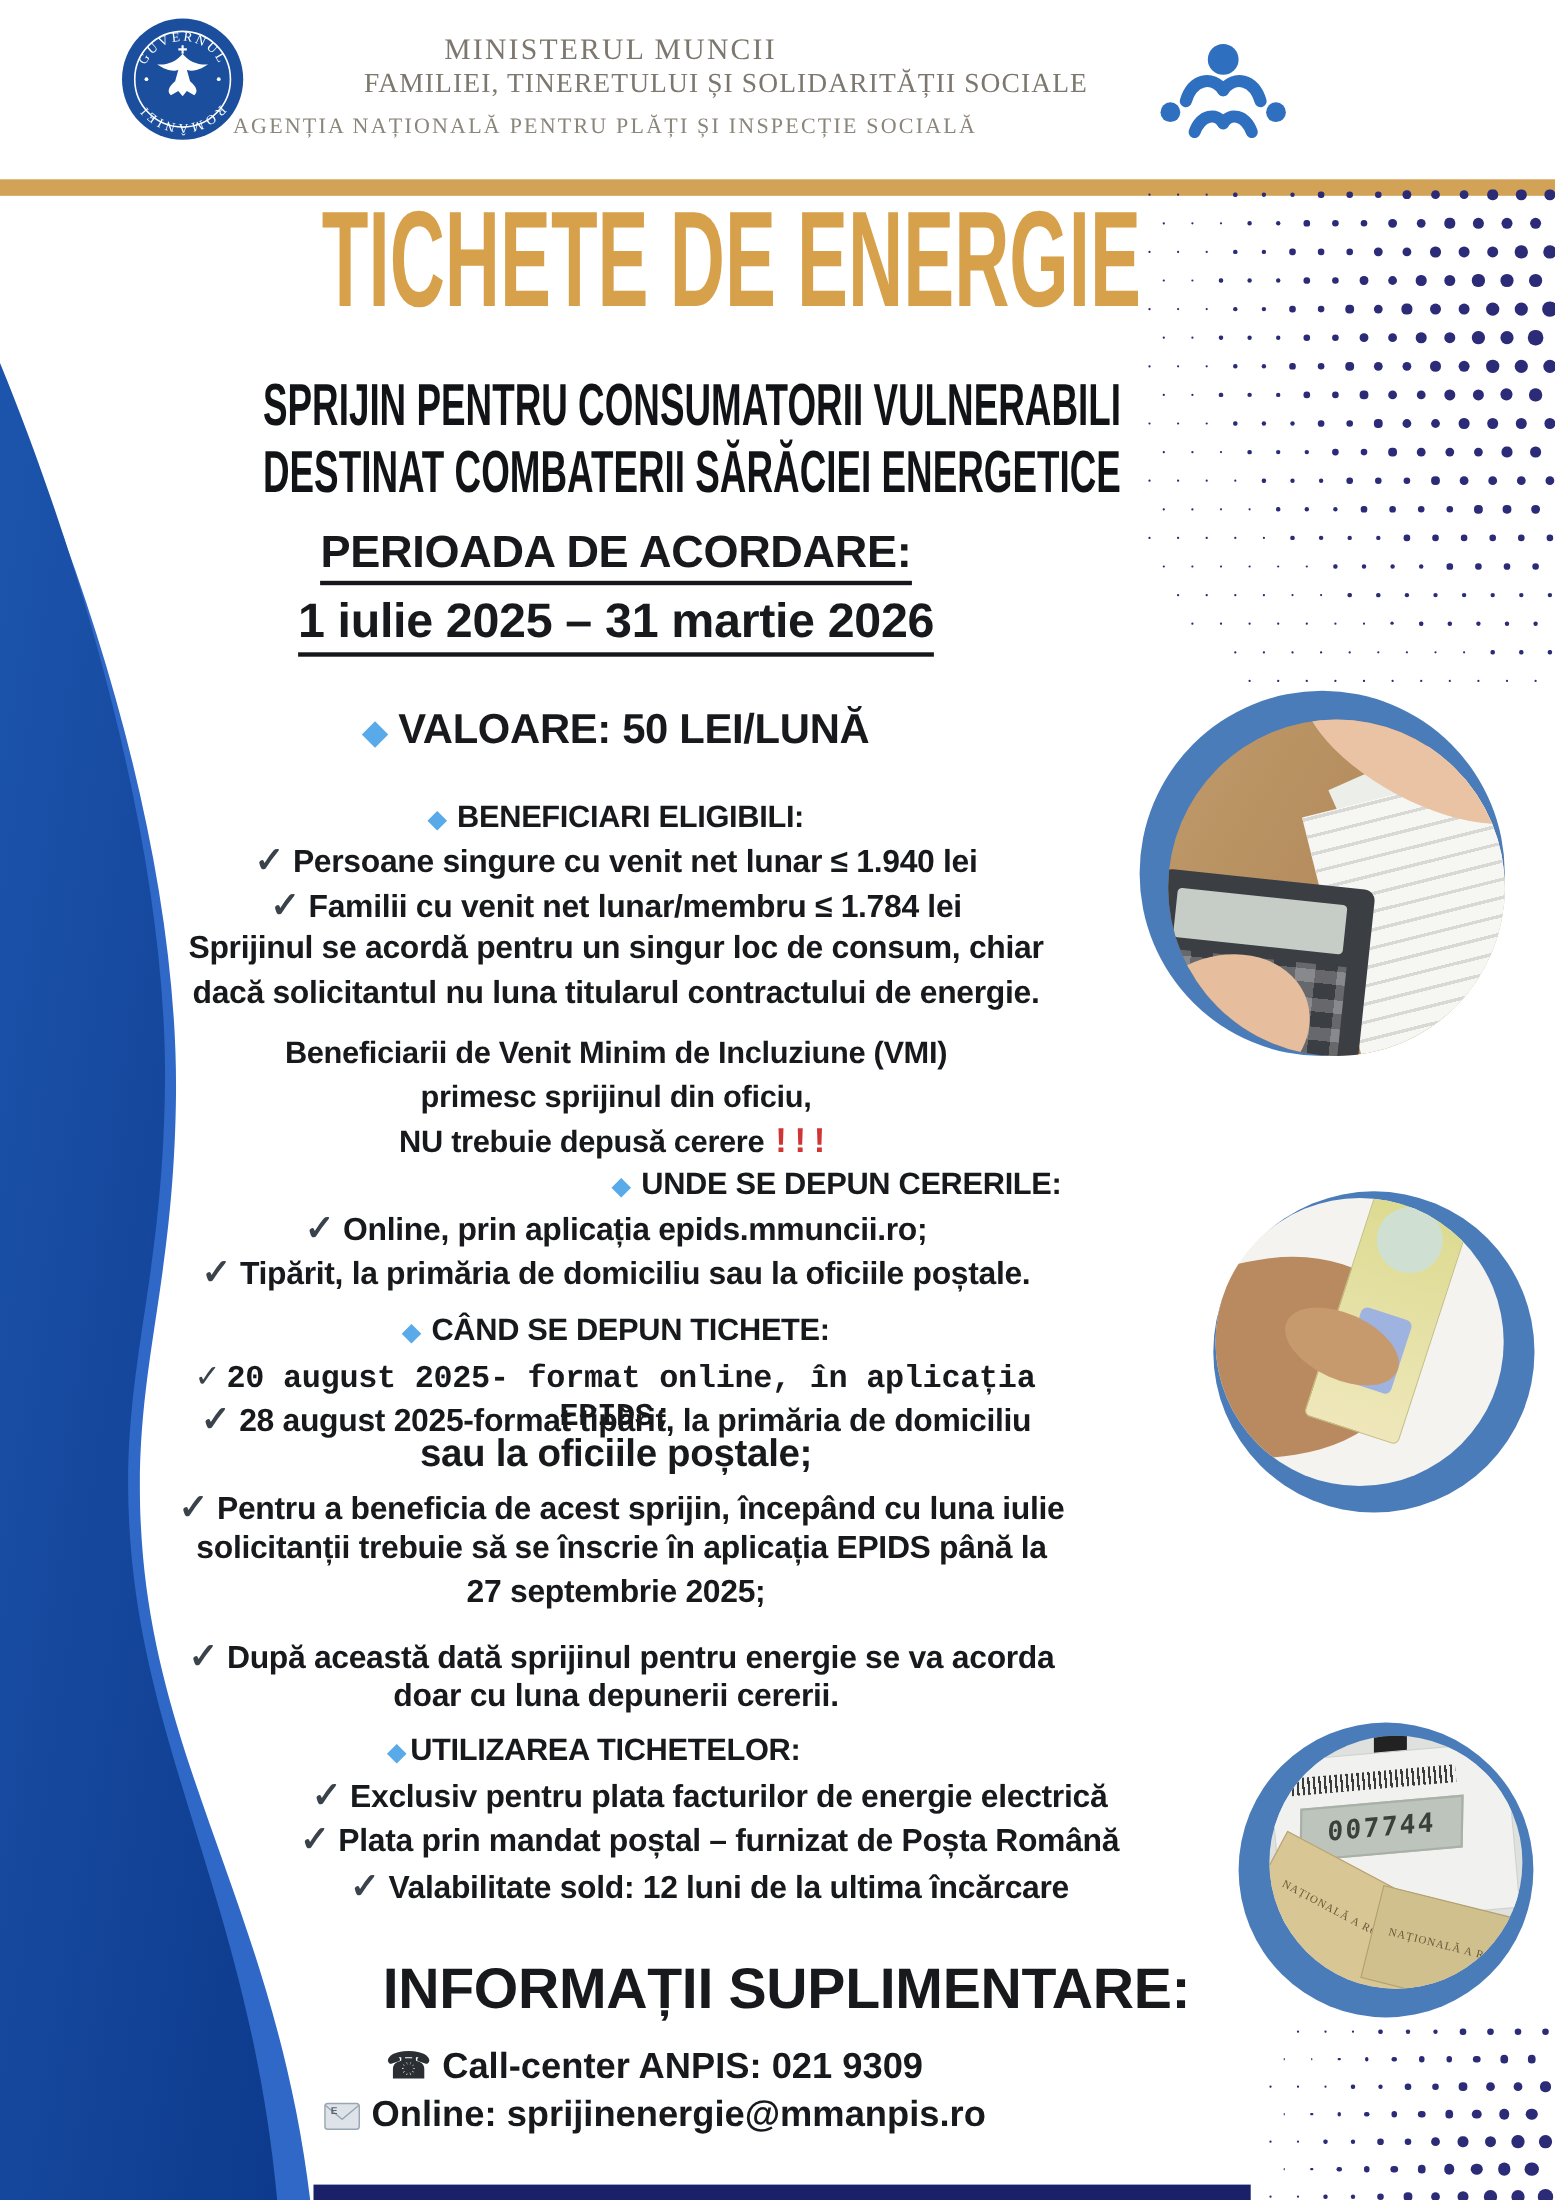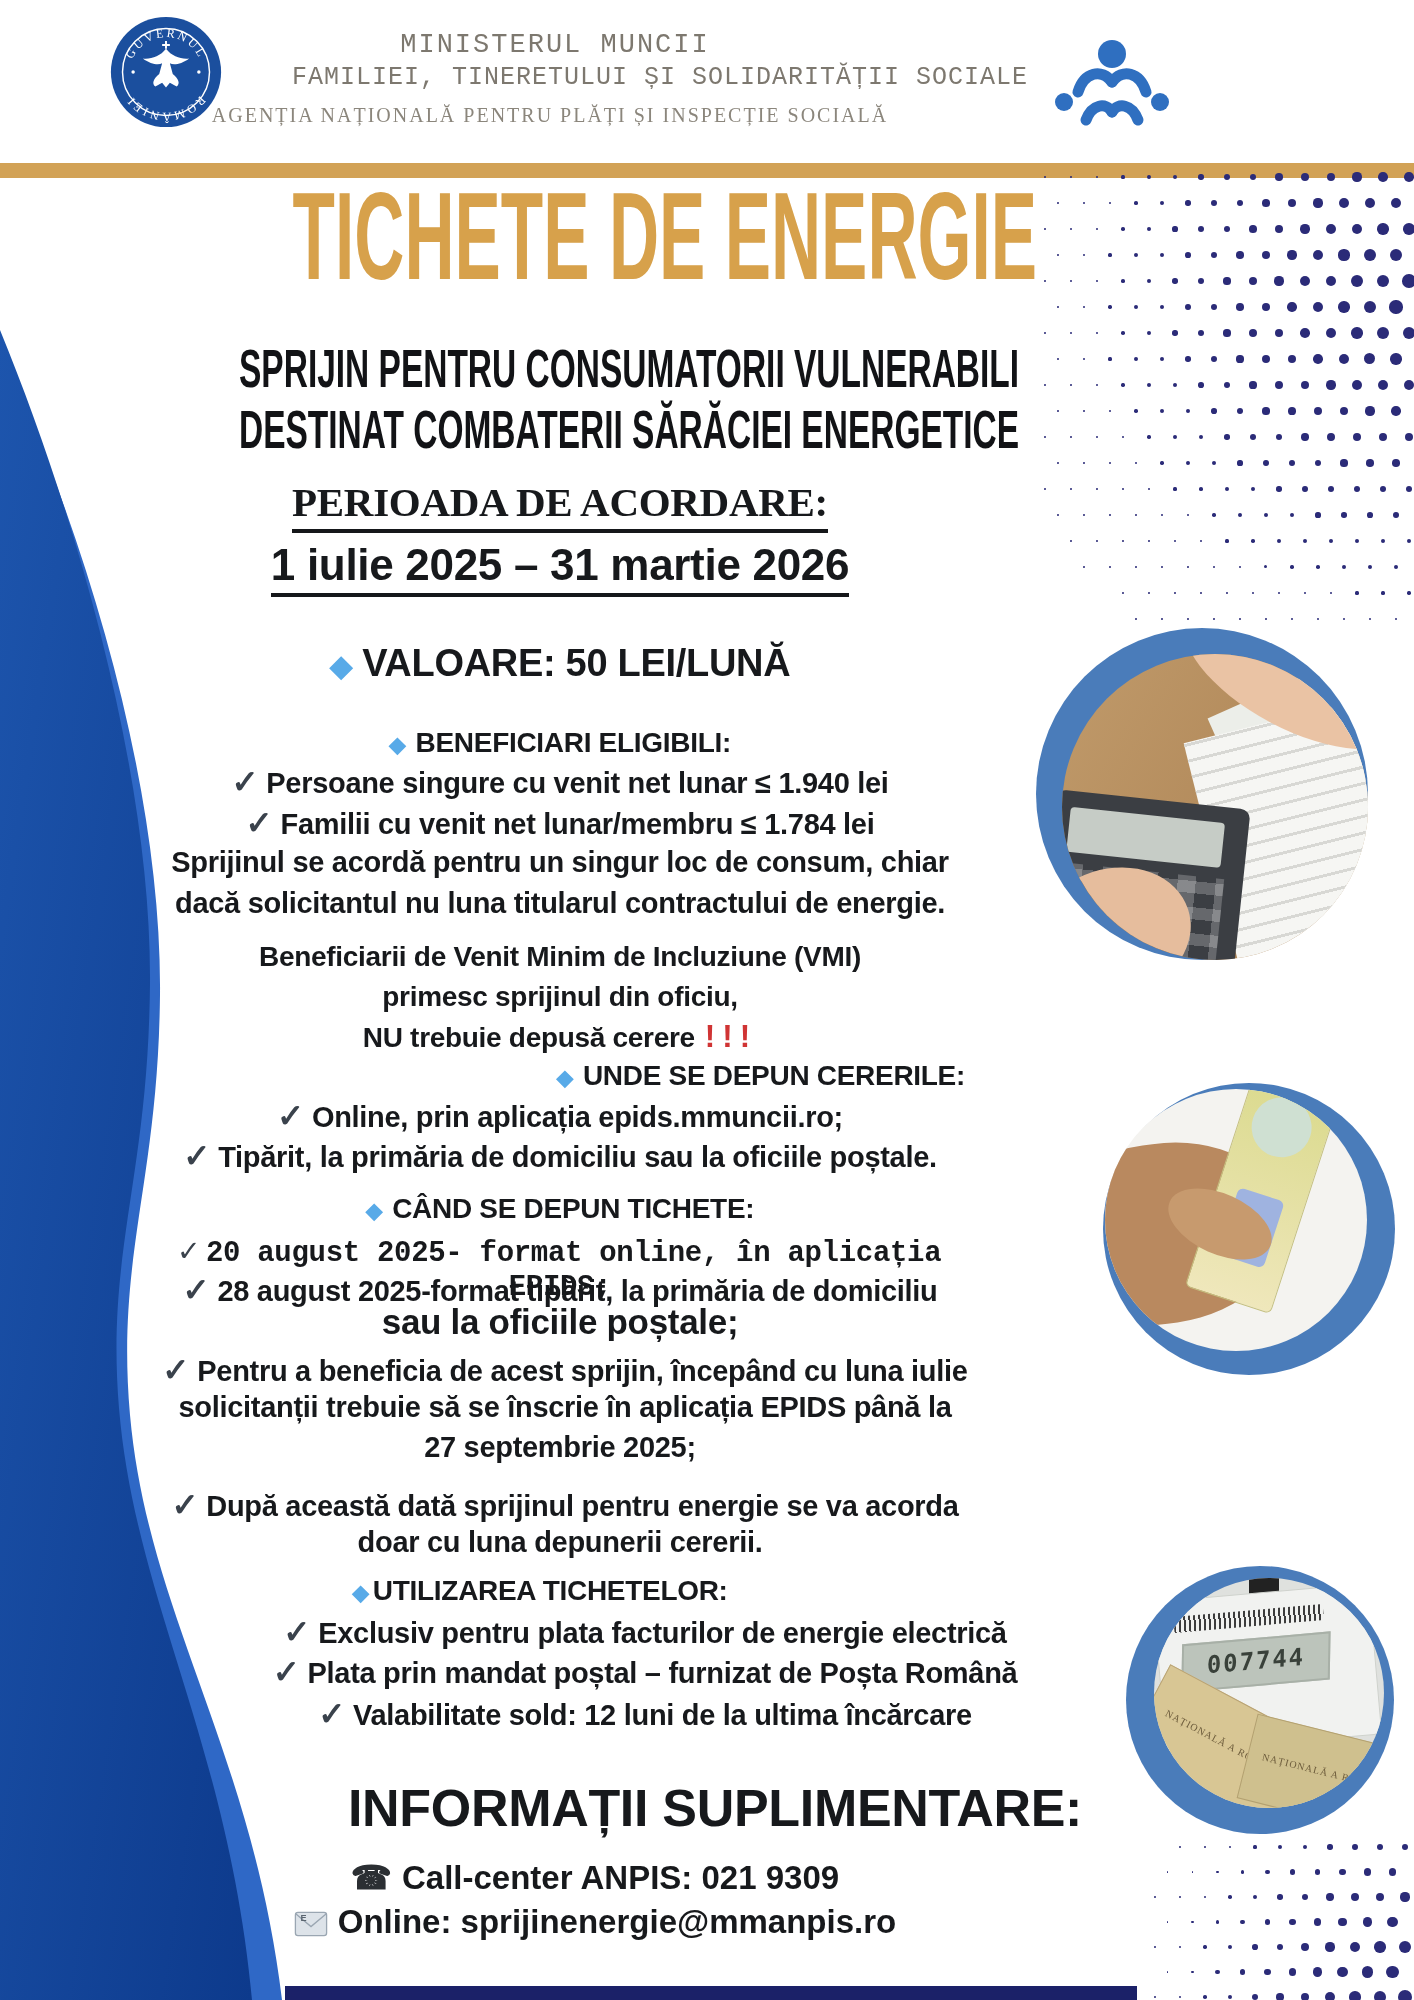--- a/index.html
+++ b/index.html
@@ -1,20 +1,20 @@
 <!DOCTYPE html>
 <html><head>
 <meta charset="utf-8">
 <style>
   html,body{margin:0;padding:0;}
   body{width:1414px;height:2000px;position:relative;background:#ffffff;overflow:hidden;
        font-family:"Liberation Sans", sans-serif;}
   .abs{position:absolute;}
   
-  .ministry{color:#7d786f;font-family:Liberation Mono, monospace;text-align:center;letter-spacing:2px;}
+  .ministry{color:#7d786f;font-family:Liberation Serif, serif;text-align:center;letter-spacing:2px;}
   .agency{color:#8b867c;font-family:"Liberation Serif", serif;text-align:center;letter-spacing:2px;}
   .gold-bar{left:0;top:163px;width:1414px;height:15px;background:#d2a256;}
   
   .condensed{display:inline-block;transform:scaleX(0.56);transform-origin:50% 50%;white-space:nowrap;}
   .condensed2{display:inline-block;transform:scaleX(0.62);transform-origin:50% 50%;white-space:nowrap;}
   .title{left:0;top:180px;width:1120px;text-align:center;font-size:124px;line-height:112px;
          font-weight:700;color:#d7a14b;}
   .subtitle{left:0;top:338px;width:1120px;text-align:center;font-size:54px;line-height:61px;
             font-weight:700;color:#121316;}
   .underl{display:inline-block;border-bottom:4px solid #15171a;padding-bottom:3px;}
@@ -418,21 +418,21 @@
 <div class="abs gold-bar"></div>
 
 <div class="abs title" style="z-index:3;">
   <span class="condensed">TICHETE DE ENERGIE</span>
 </div>
 <div class="abs subtitle" style="z-index:3;">
   <div><span class="condensed2">SPRIJIN PENTRU CONSUMATORII VULNERABILI</span></div>
   <div><span class="condensed2">DESTINAT COMBATERII SĂRĂCIEI ENERGETICE</span></div>
 </div>
 
-<div class="abs center-col" style="left:155px;top:478px;width:810px;font-size:41px;z-index:3;font-family:Liberation Serif, serif;">
+<div class="abs center-col" style="left:155px;top:478px;width:810px;font-size:41px;z-index:3;">
   <span class="underl">PERIOADA DE ACORDARE:</span>
 </div>
 <div class="abs center-col" style="left:155px;top:540px;width:810px;font-size:44px;z-index:3;">
   <span class="underl">1 iulie 2025 – 31 martie 2026</span>
 </div>
 
 <div class="abs center-col" style="left:155px;top:642px;width:810px;font-size:38px;z-index:3;">
   <span class="diamond">◆</span><span>VALOARE: 50 LEI/LUNĂ</span>
 </div>
 

